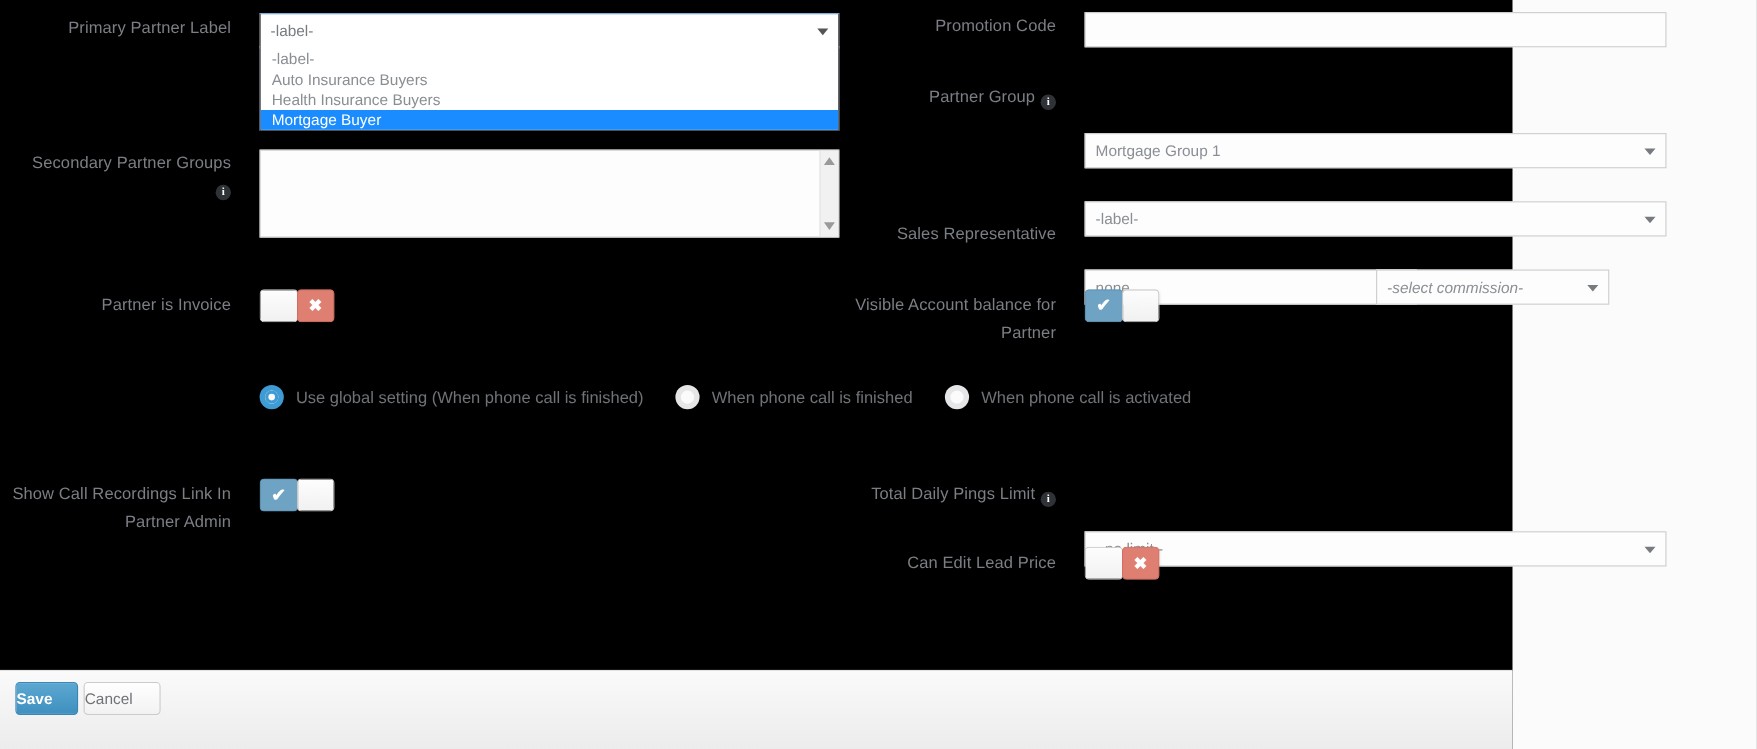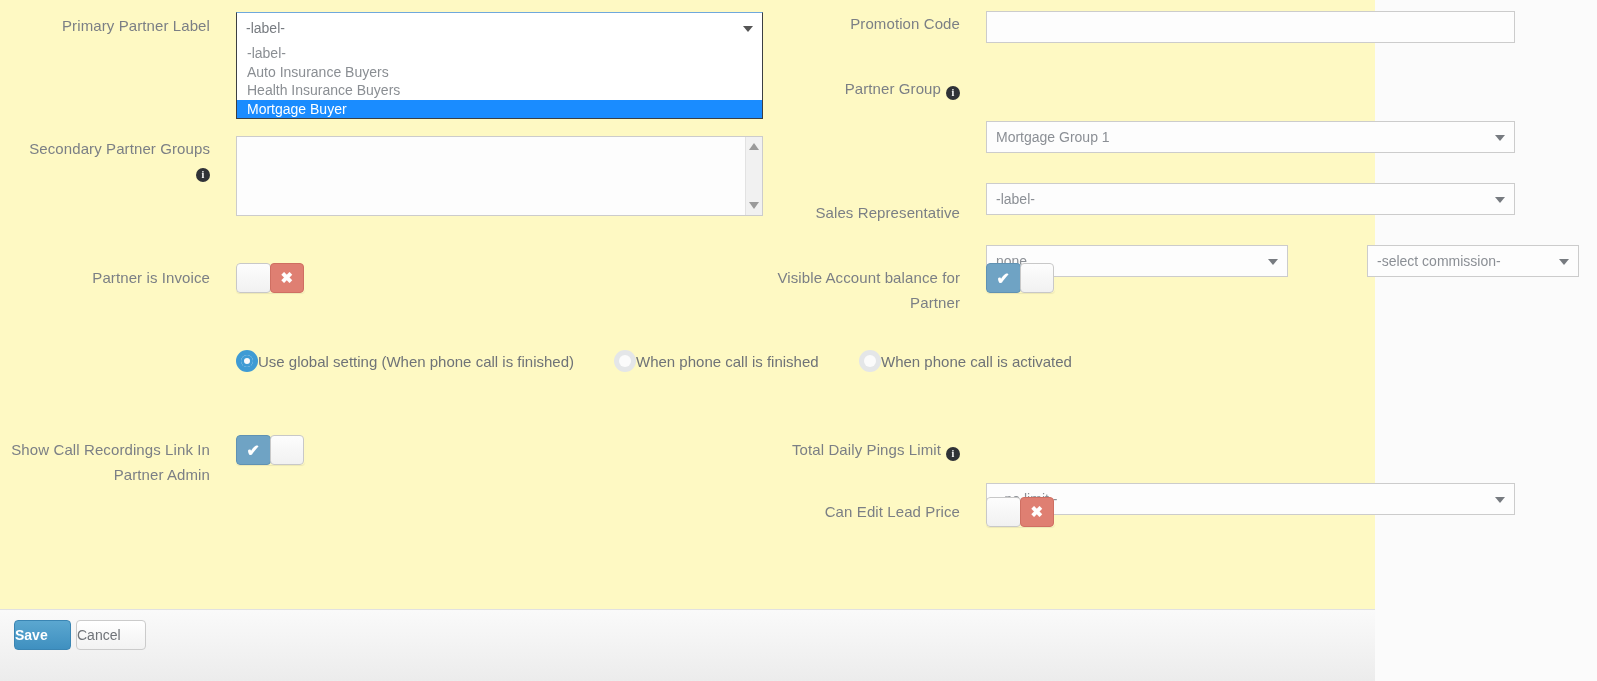--- a/index.html
+++ b/index.html
@@ -7,21 +7,21 @@
     margin: 0; padding: 0;
     width: 1597px; height: 681px;
     background: #fbfbfb;
     font-family: "Liberation Sans", sans-serif;
     overflow: hidden;
   }
   .page {
     position: relative;
     width: 1375px;
     height: 681px;
-    background: #fef9c3;
+    background: #000000;
   }
   .flabel {
     position: absolute;
     text-align: right;
     color: #7b7f85;
     font-size: 15px;
     line-height: 25px;
     letter-spacing: .1px;
   }
   .flabel .info-icon { vertical-align: -2px; margin-left: 5px; }
@@ -204,20 +204,21 @@
     margin: -6px 0 0 -6px;
     border-radius: 50%;
     background: #fbfbfb;
   }
   .radio-dot.checked { background: #3f9bd4; }
   .radio-dot.checked::after {
     background: #fbfbfb;
     box-shadow: inset 0 0 0 3px #3f9bd4;
   }
   .radio-label {
+    margin-left: 11px;
     font-size: 15px;
     color: #6f7378;
   }
 
   
   .footer-sep {
     position: absolute;
     left: 0; right: 0;
     height: 1px;
     background: #e1e1e1;
@@ -329,21 +330,21 @@
     <span class="caret"></span>
   </div>
 
   <div class="flabel" style="left:760px; top:200px; width:200px;">
     <span>Sales Representative</span>
   </div>
   <div class="select" style="left:986px; top:197px; width:302px;">
     <span>none</span>
     <span class="caret"></span>
   </div>
-  <div class="select" style="left:1367px; top:197px; width:212px;">
+  <div class="select" style="left:1251px; top:197px; width:212px;font-style:italic;">
     <span>-select commission-</span>
     <span class="caret"></span>
   </div>
 
   <div class="flabel" style="left:760px; top:265px; width:200px;">
     <div>Visible Account balance for</div>
     <div>Partner</div>
   </div>
   <div class="toggle is-on" style="left:986px; top:263px;">
     <div class="half on-side">✔</div>

